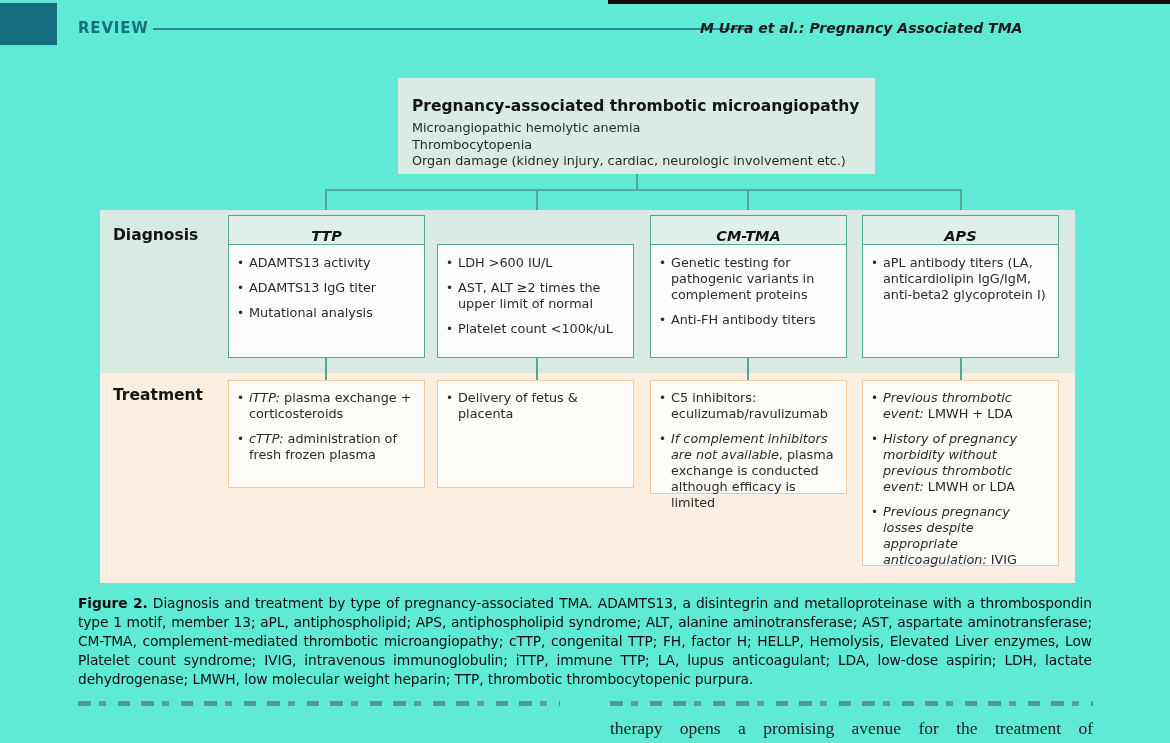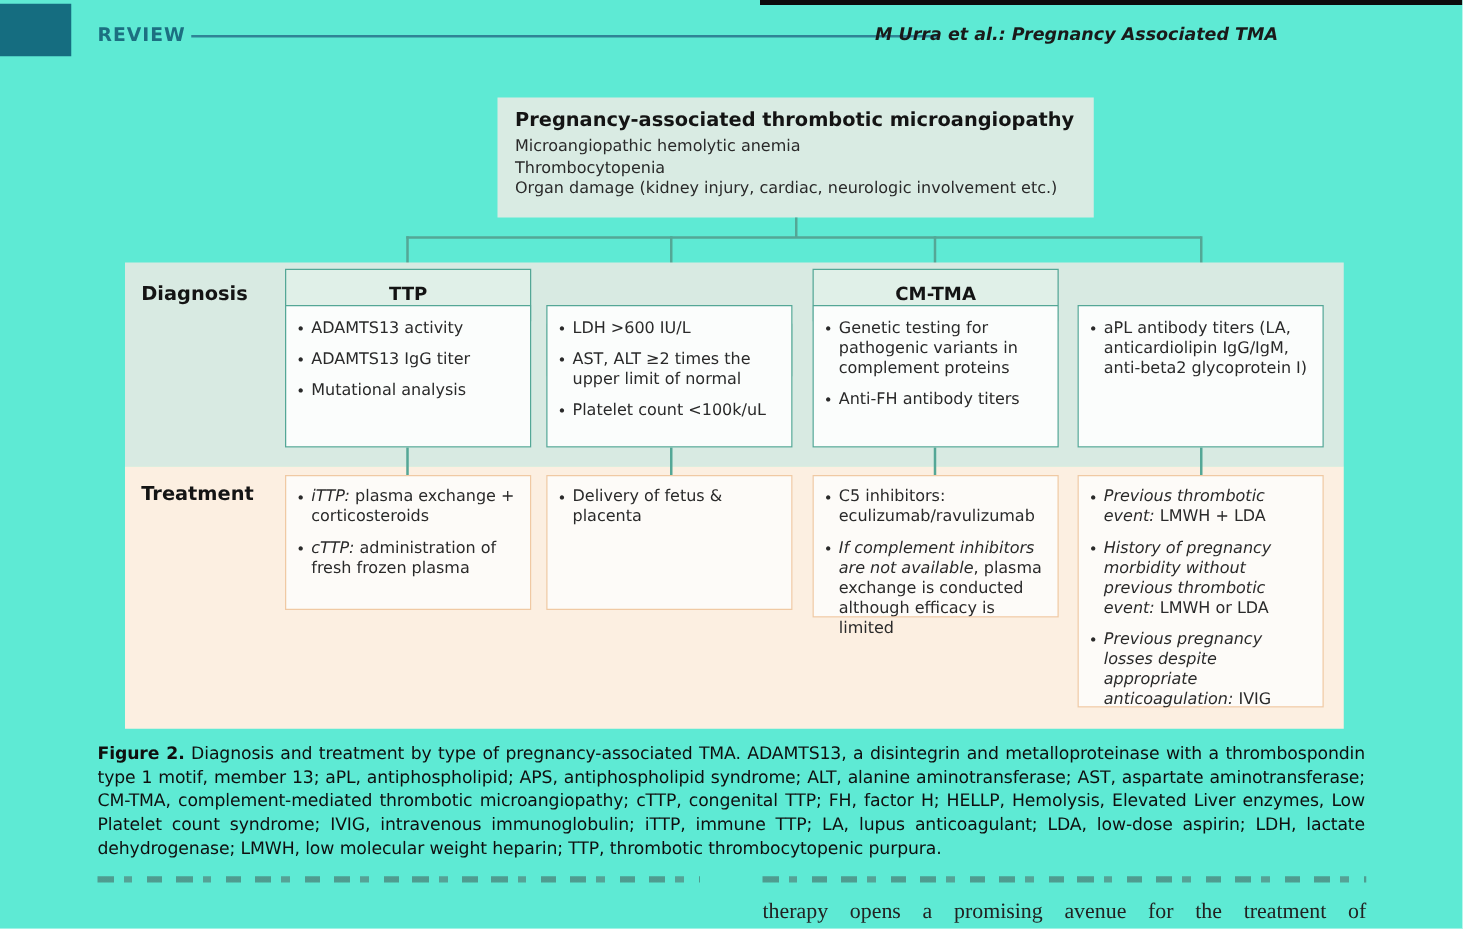--- a/index.html
+++ b/index.html
@@ -9,33 +9,33 @@
   }
   
   .corner-square{position:absolute;left:0;top:3px;width:57px;height:42px;background:#156d80;}
   .top-edge-line{position:absolute;left:608px;top:0;width:562px;height:4px;background:#0c0c0c;}
   .kicker{position:absolute;left:78px;top:19px;font-size:15px;font-weight:bold;letter-spacing:.8px;color:#1c6f81;}
   .kicker-rule{position:absolute;left:153px;top:28px;width:598px;height:2px;background:#2f8496;}
   .running-title{position:absolute;left:700px;top:20px;width:393px;text-align:left;
     font-size:14px;font-weight:bold;font-style:italic;color:#1a1a1a;}
   
   .root-box{position:absolute;left:398px;top:78px;width:477px;height:96px;background:#d9ebe3;
-    padding:9px 14px;box-sizing:border-box;}
+    padding:19px 14px;box-sizing:border-box;}
   .root-title{font-size:15.5px;font-weight:bold;color:#141414;margin-bottom:5px;}
   .root-item{font-size:12.8px;line-height:16.5px;color:#2a2a2a;}
   
   .conn{position:absolute;background:#54a796;}
   
   .band-diagnosis{position:absolute;left:100px;top:210px;width:975px;height:163px;background:#d8eae2;}
   .band-treatment{position:absolute;left:100px;top:373px;width:975px;height:210px;background:#fcefe1;}
   .row-label{position:absolute;left:113px;font-size:15.5px;font-weight:bold;color:#141414;}
   
   .col-header{position:absolute;top:215px;height:42px;width:197px;box-sizing:border-box;
     border:1.5px solid #54a796;background:#e0f0e8;display:flex;align-items:center;justify-content:center;
-    font-size:14.5px;font-weight:bold;color:#141414;}
+    font-size:14.5px;font-weight:bold;color:#141414;font-style:italic;}
   .diag-box{position:absolute;top:244px;height:114px;width:197px;box-sizing:border-box;
     border:1.5px solid #54a796;background:#fbfdfc;padding:10px 8px 8px 8px;}
   .treat-box{position:absolute;top:380px;width:197px;box-sizing:border-box;
     border:1.5px solid #f0c9a3;background:#fdfbf8;padding:9px 8px 8px 8px;}
   .bullet-item{display:flex;font-size:12.8px;line-height:16px;color:#2a2a2a;margin-bottom:9px;}
   .bullet-dot{flex:0 0 12px;text-align:left;font-size:12px;}
   .bullet-text{flex:1;}
   .it{font-style:italic;}
   
   .caption{position:absolute;left:78px;top:594px;width:1014px;
@@ -78,20 +78,21 @@
   <div class="row-label" style="top:386px;">Treatment</div>
 
   <div class="conn" style="left:325px;top:357px;width:1.5px;height:23px;"></div>
   <div class="conn" style="left:536px;top:357px;width:1.5px;height:23px;"></div>
   <div class="conn" style="left:747px;top:357px;width:1.5px;height:23px;"></div>
   <div class="conn" style="left:960px;top:357px;width:1.5px;height:23px;"></div>
 
   <div class="col-header" style="left:228px;">TTP</div>
   <div class="col-header" style="left:437px;margin-top:44px;">HELLP</div>
   <div class="col-header" style="left:650px;">CM-TMA</div>
+  <div class="col-header" style="left:862px;">APS</div>
 
   <div class="diag-box" style="left:228px;">
       <div class="bullet-item">
         <span class="bullet-dot">•</span>
         <span class="bullet-text"><span>ADAMTS13 activity</span></span>
       </div>
       <div class="bullet-item">
         <span class="bullet-dot">•</span>
         <span class="bullet-text"><span>ADAMTS13 IgG titer</span></span>
       </div>

